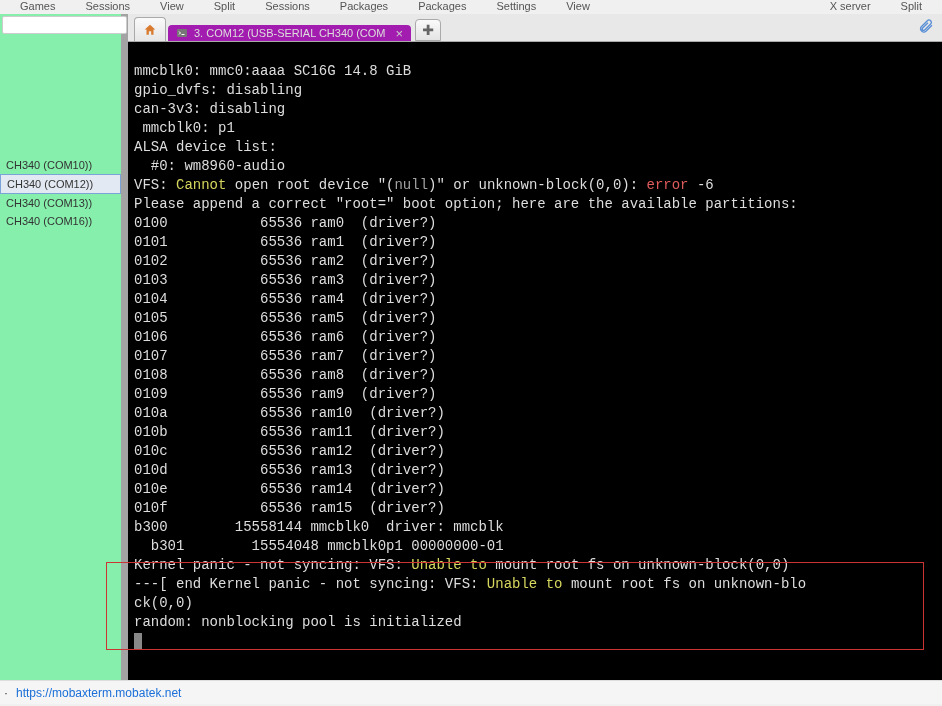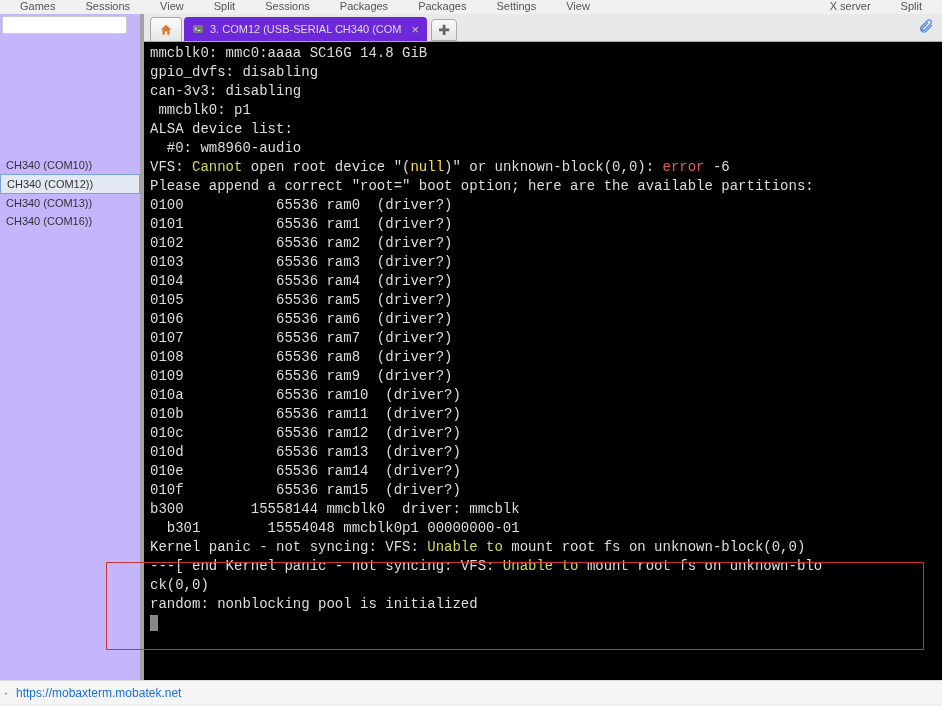--- a/index.html
+++ b/index.html
@@ -1,39 +1,39 @@
 <!DOCTYPE html>
 <html><head>
 <meta charset="utf-8">
 <style>
 * { margin: 0; padding: 0; box-sizing: border-box; }
 body { font-family: "Segoe UI", Tahoma, sans-serif; font-size: 12px; background: #f0f0f0; width: 942px; height: 706px; overflow: hidden; position: relative; }
 .menubar { height: 14px; display: flex; gap: 30px; padding: 0 20px; color: #555; font-size: 11px; align-items: flex-start; }
 .menubar span { cursor: pointer; }
 .layout { display: flex; height: 666px; }
-.sidebar { width: 144px; background: #c4b5fd; border-right: 4px solid #a3a3a3; }
+.sidebar { width: 128px; background: #86efac; border-right: 7px solid #a3a3a3; }
 .sidebar-input { margin: 2px; width: 125px; height: 18px; border: 1px solid #ccc; border-radius: 2px; padding: 0 4px; font-size: 11px; }
 .spacer { height: 120px; }
 .port-list { font-size: 11px; }
 .port-item { padding: 3px 6px; color: #333; cursor: pointer; }
 .port-item.active { background: #e3e9f2; border: 1px solid #7aa3d8; }
 .main { flex: 1; display: flex; flex-direction: column; background: #fff; }
 .tabbar { height: 28px; background: #e8e8e8; display: flex; align-items: flex-end; padding-left: 6px; border-bottom: 1px solid #aaa; position: relative; }
 .home-tab { width: 32px; height: 24px; background: linear-gradient(#fafafa,#e6e6e6); border: 1px solid #aaa; border-bottom: none; border-radius: 4px 4px 0 0; display: flex; align-items: center; justify-content: center; margin-right: 2px; }
 .home-icon { width: 14px; height: 14px; }
-.tab { height: 24px; background: #6d28d9; color: #ddd; border-radius: 4px 4px 0 0; display: flex; align-items: center; padding: 0 8px; font-size: 11px; gap: 6px; max-width: 270px; }
+.tab { height: 16px; background: #a21caf; color: #ddd; border-radius: 4px 4px 0 0; display: flex; align-items: center; padding: 0 8px; font-size: 11px; gap: 6px; max-width: 270px; }
 .tab-icon { width: 12px; height: 12px; }
 .tab-title { white-space: nowrap; overflow: hidden; text-overflow: ellipsis; max-width: 220px; }
 .tab-close { color: #ccc; font-size: 13px; cursor: pointer; margin-left: 4px; }
 .new-tab { width: 26px; height: 22px; margin-left: 4px; background: linear-gradient(#fafafa,#e4e4e4); border: 1px solid #aaa; border-radius: 4px 4px 0 0; display: flex; align-items: center; justify-content: center; font-size: 14px; color: #666; }
 .attach-icon { position: absolute; right: 8px; top: 4px; width: 16px; height: 16px; color: #5a8fd6; }
-.terminal { flex: 1; background: #000; color: #ddd; font-family: "Consolas", "Courier New", monospace; font-size: 14px; line-height: 19px; padding: 2px 6px; overflow: hidden; white-space: pre; position: relative; }
+.terminal { flex: 1; background: #000; color: #ddd; font-family: "Consolas", "Courier New", monospace; font-size: 14px; line-height: 19px; padding: 20px 6px; overflow: hidden; white-space: pre; position: relative; }
 .t-yellow { color: #d7d75f; text-align: center; }
 .t-red { color: #e05c5c; }
-.t-magenta { color: #fde047; }
+.t-magenta { color: #a3a3a3; }
 .panic-box { position: absolute; border: 1px solid #c33; left: 106px; top: 562px; width: 818px; height: 88px; pointer-events: none; }
 .cursor { display: inline-block; width: 8px; height: 16px; background: #888; vertical-align: middle; }
 .footer { height: 24px; background: #f5f5f5; border-top: 1px solid #ddd; display: flex; align-items: center; padding: 0 4px; font-size: 12px; color: #333; }
 .footer a { color: #1a6fd8; text-decoration: none; margin-left: 8px; }
 </style>
 </head>
 <body>
 
 <div class="menubar">
   <span>Games</span>

